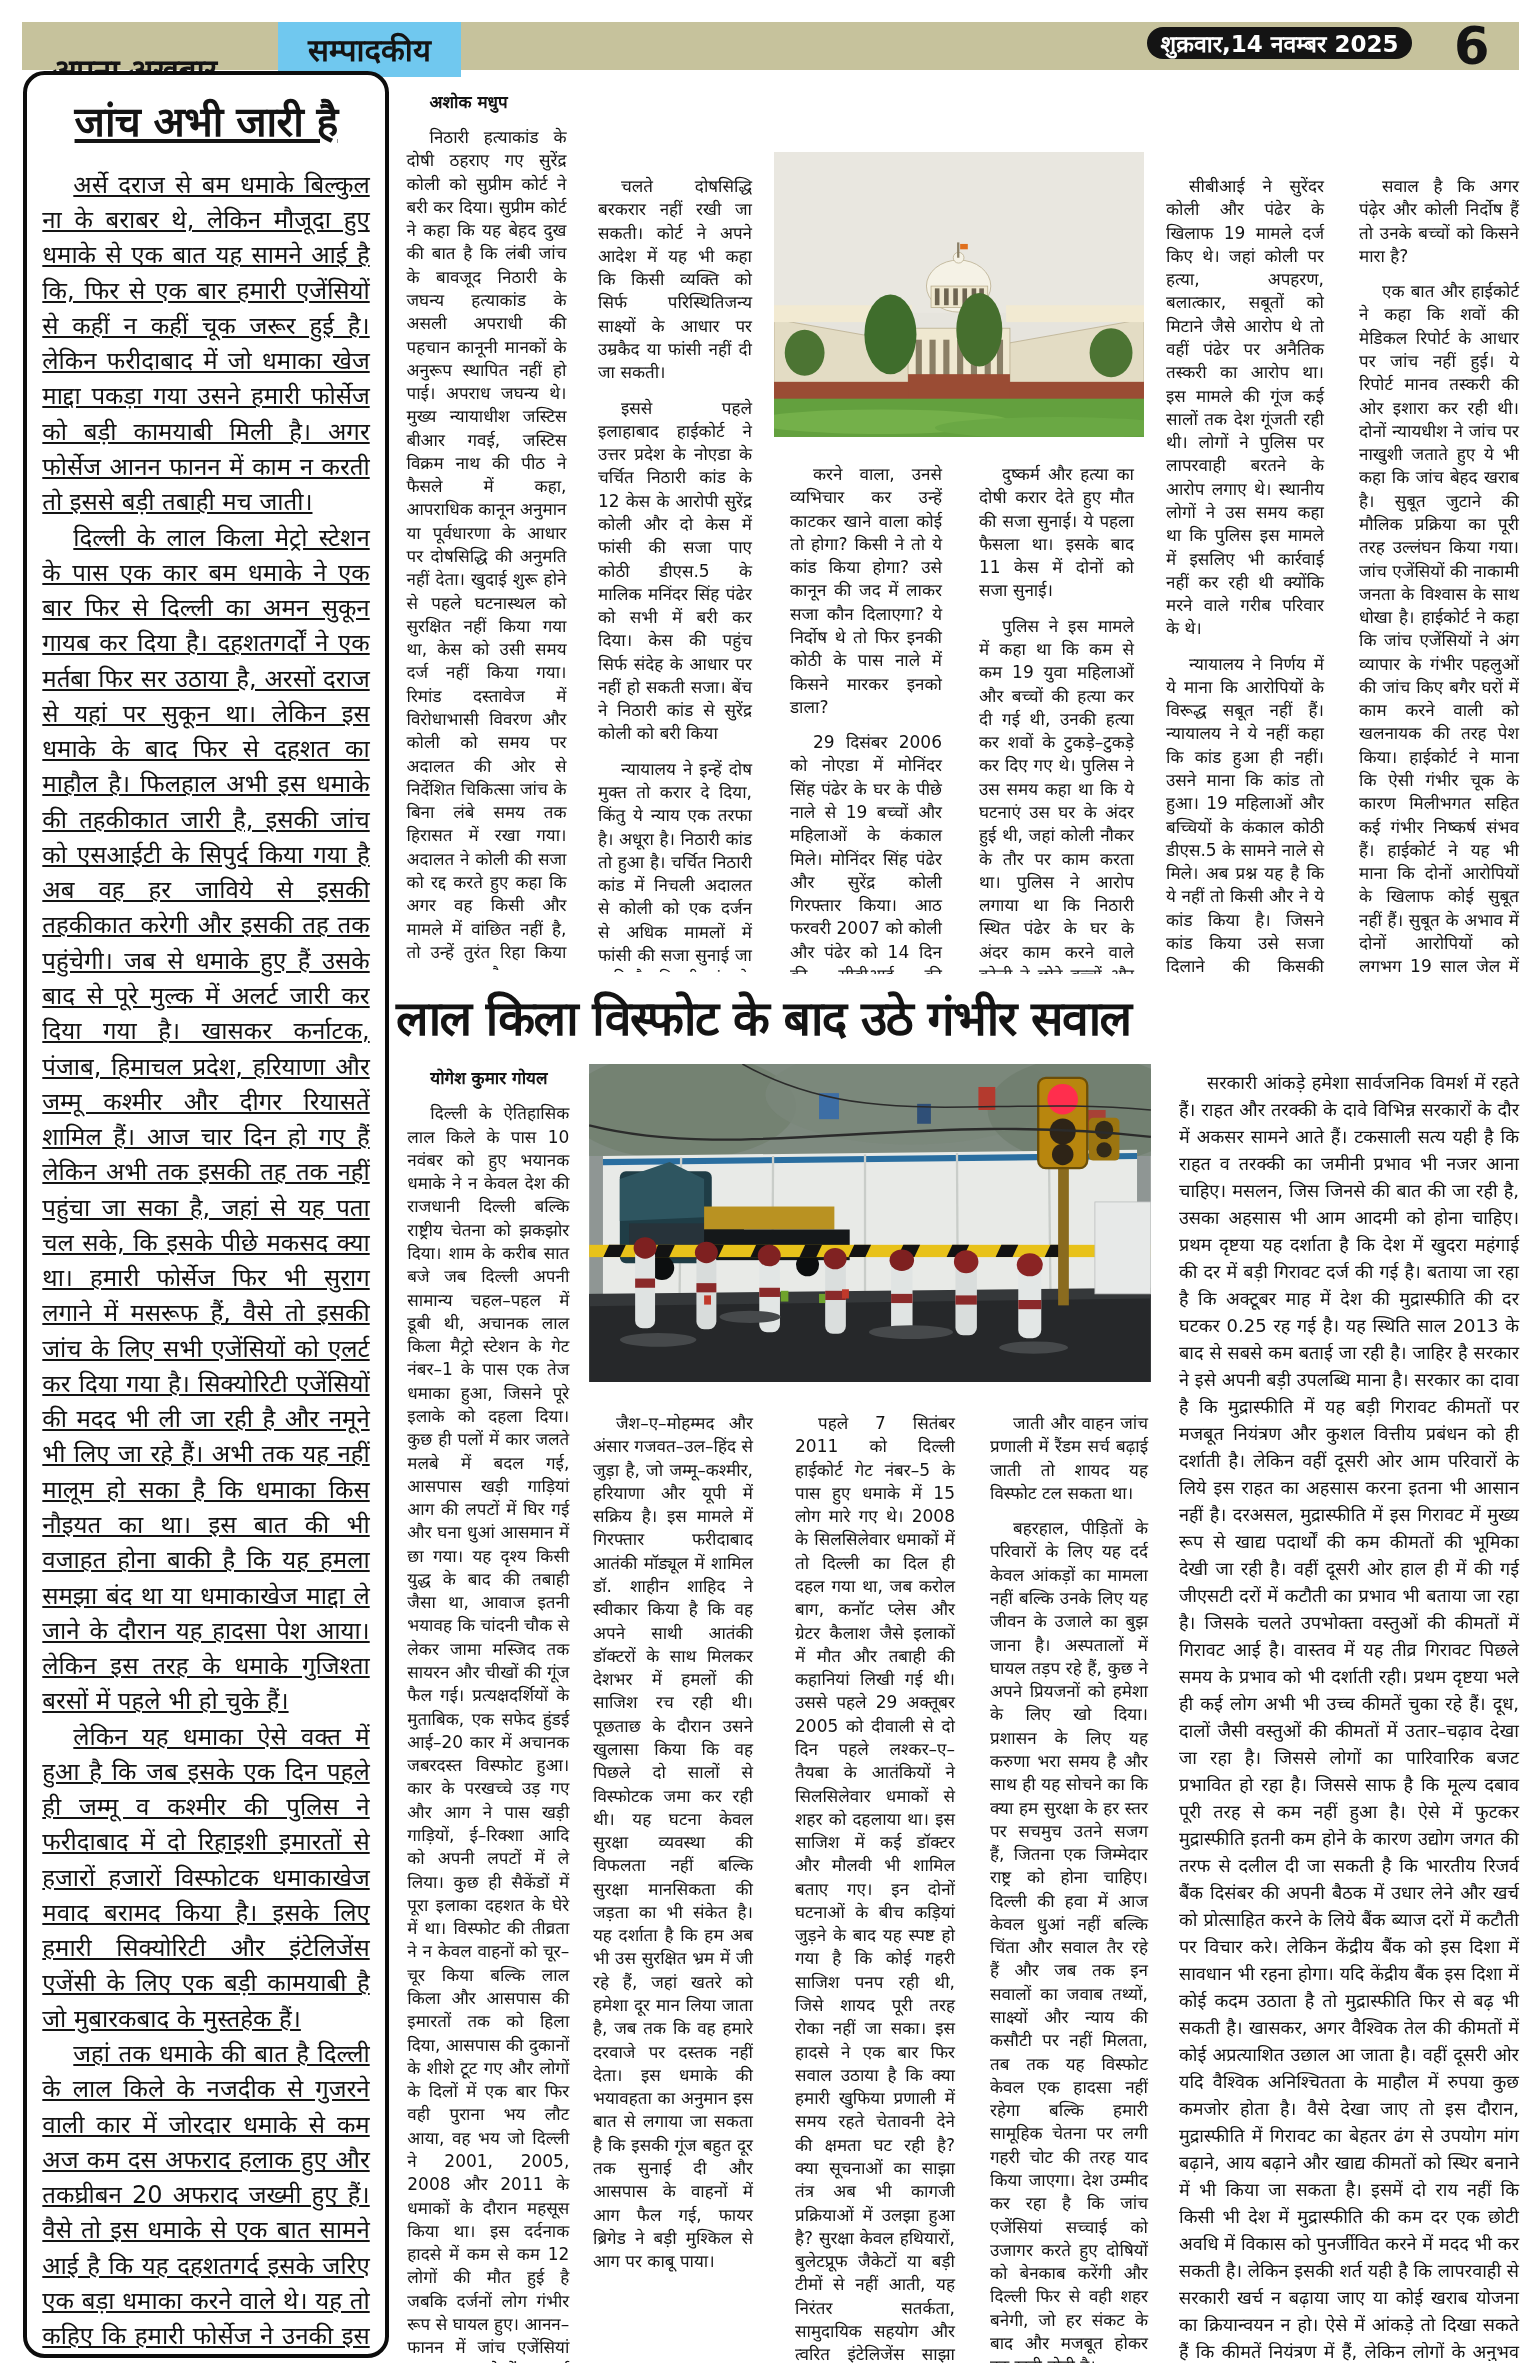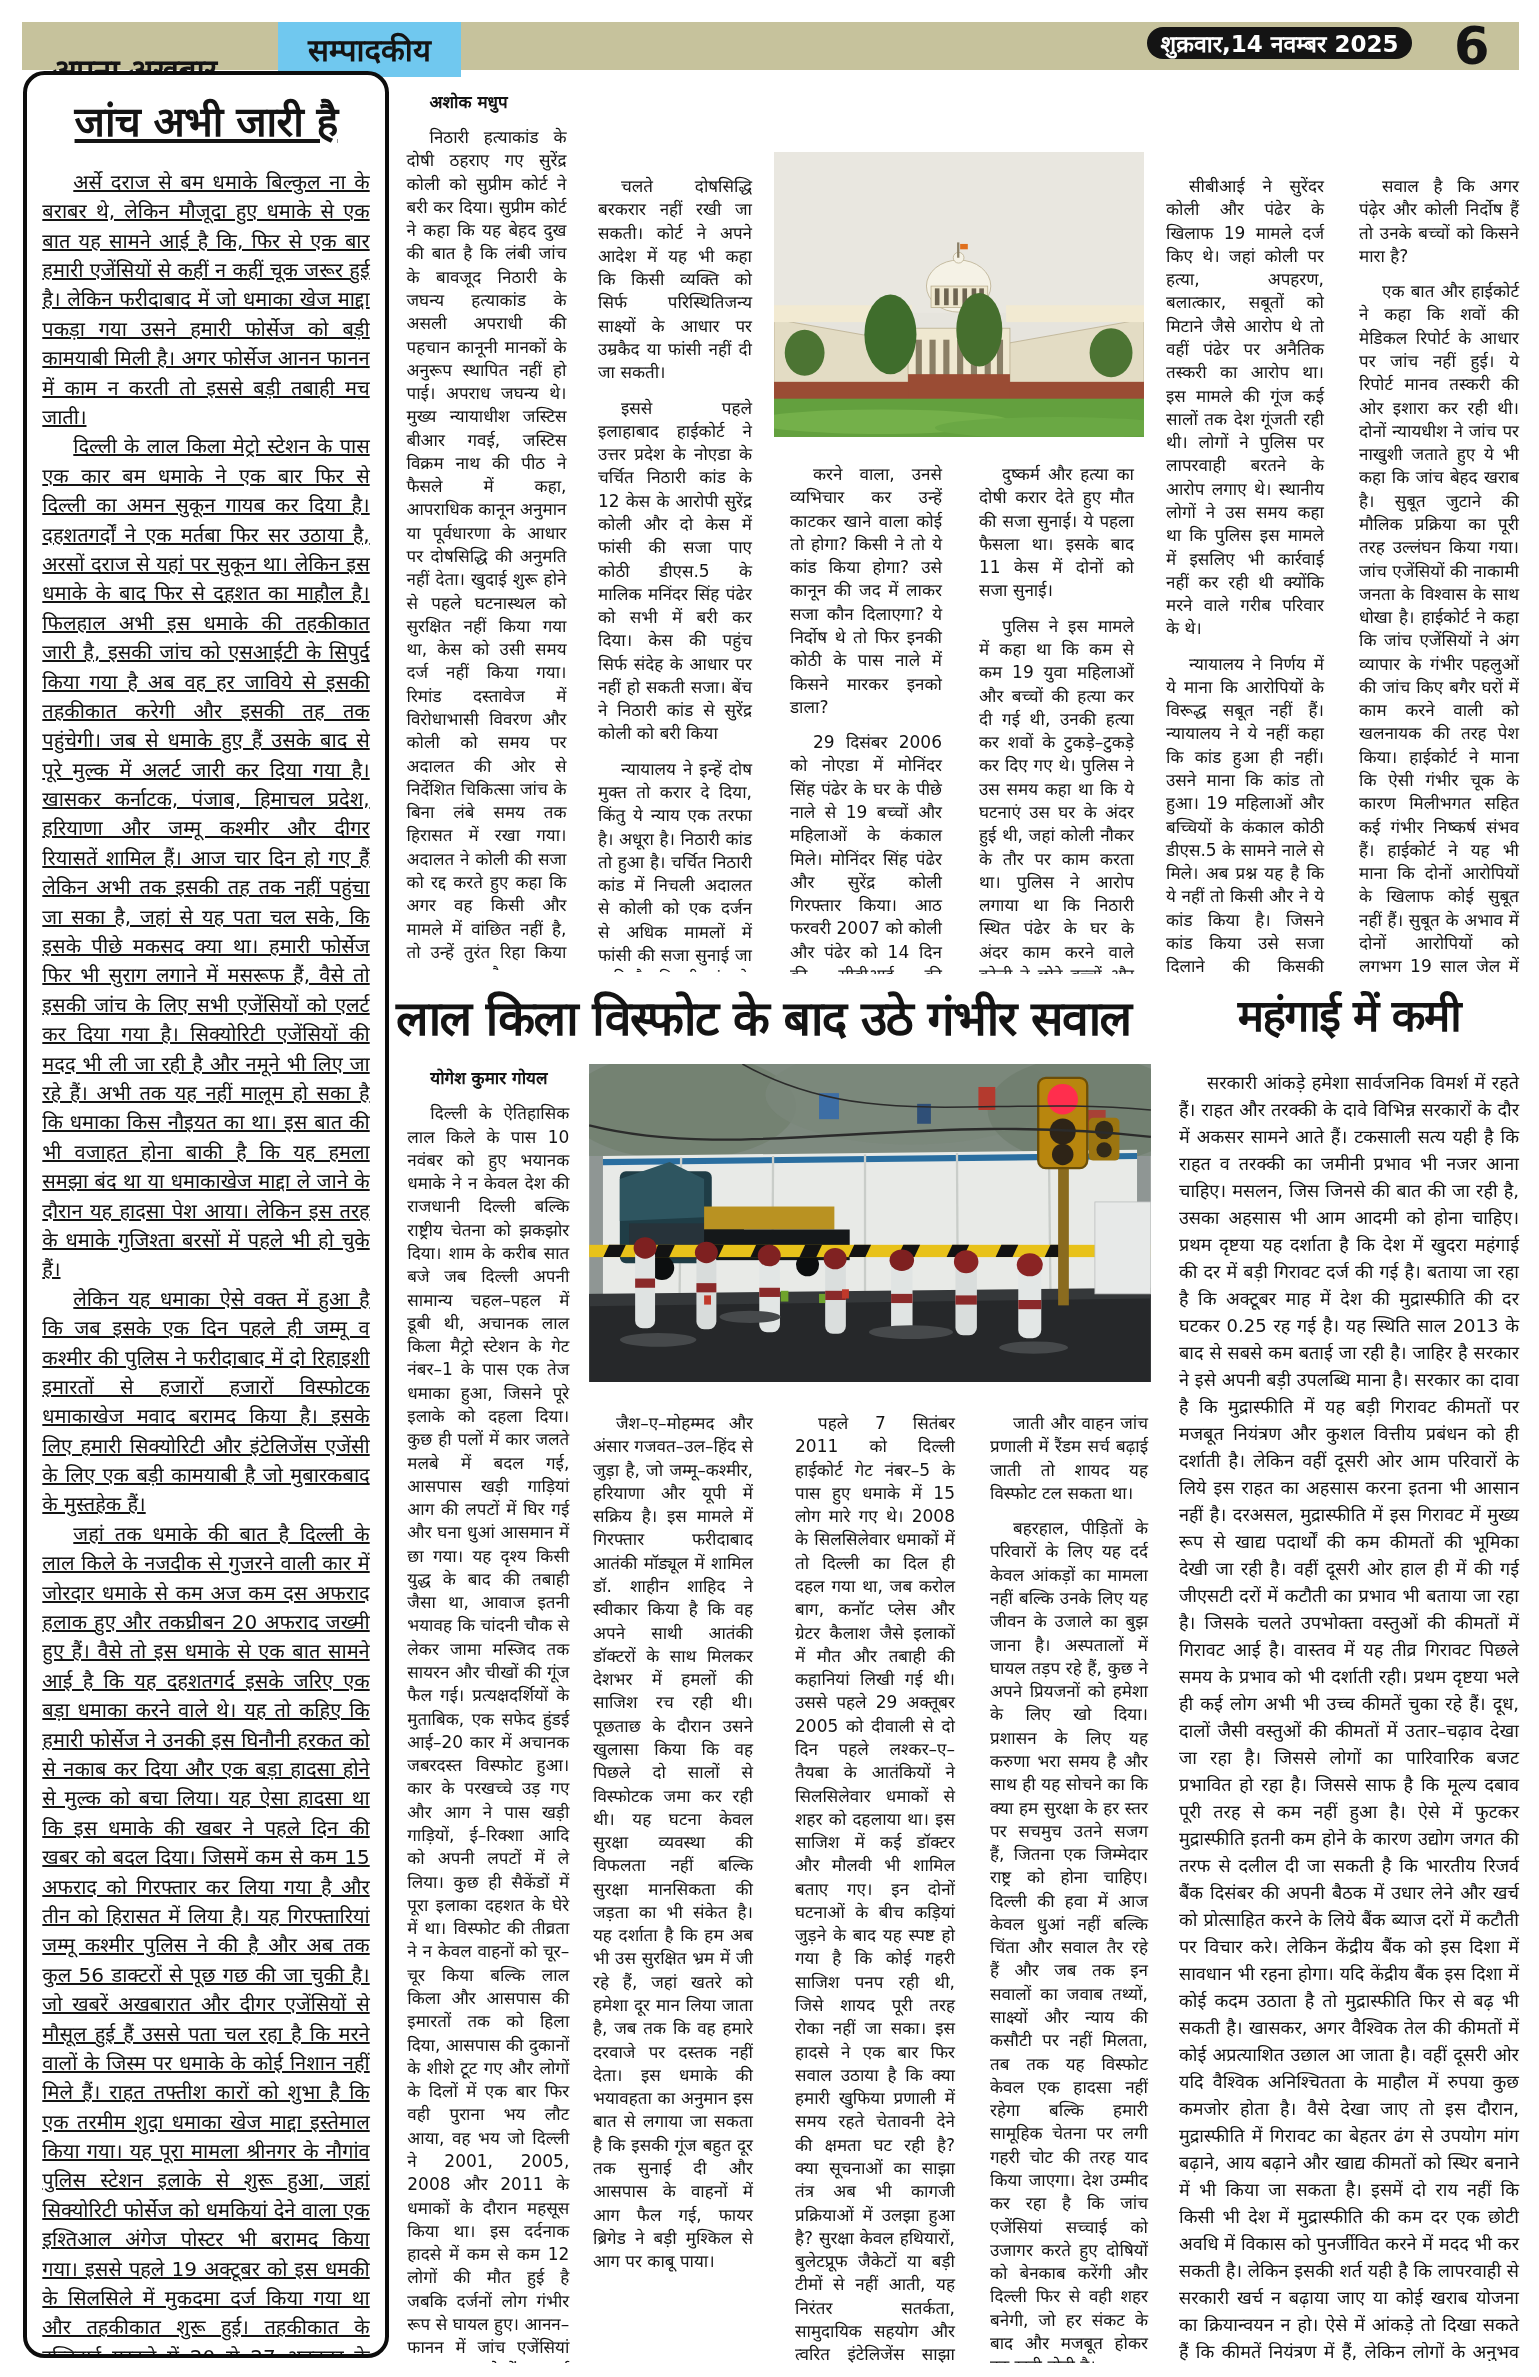--- a/index.html
+++ b/index.html
@@ -7,21 +7,21 @@
   .abs{position:absolute;}
   
   .masthead{left:21.5px;top:21.5px;width:1497px;height:48px;background:#c6c29c;}
   .brand{left:31px;top:26px;font-size:32px;font-weight:bold;letter-spacing:-0.8px;}
   .section-chip{left:278px;top:21.5px;width:183px;height:55px;background:#70c8ef;display:flex;align-items:center;justify-content:center;font-size:31px;font-weight:bold;}
   .date-pill{left:1147px;top:27px;width:265px;height:32px;background:#141414;border-radius:20px;color:#fff;display:flex;align-items:center;justify-content:center;font-size:23px;font-weight:bold;}
   .pageno{left:1454px;top:17px;font-size:51px;font-weight:900;}
   
   .edit-box{left:23px;top:71px;width:366px;height:2287px;border:4.6px solid #0d0d0d;border-radius:21.5px;box-sizing:border-box;padding:12.3px 15.3px 9.2px 15.3px;overflow:hidden;background:#fff;text-decoration:underline;}
   .edit-head{text-align:center;font-size:41px;font-weight:900;letter-spacing:-0.8px;margin:4.6px 0 20px 0;}
-  .edit-body p{margin:0;text-indent:31px;font-size:20px;line-height:1.47;text-align:justify;}
+  .edit-body p{margin:0;text-indent:31px;font-size:24px;line-height:1.47;text-align:justify;}
   
   .headline-xl{font-weight:900;letter-spacing:-1.5px;white-space:nowrap;}
   .byline{font-weight:bold;font-size:17.6px;margin:0 0 1.5px 0;}
   .col{text-align:justify;overflow:hidden;}
   .col p{margin:12px;text-indent:23px;font-size:17px;line-height:1.37;}
   .wide p{font-size:18px;line-height:1.5;text-indent:28px;}
   figure{margin:0;}
   
   .nithari{left:393px;top:71px;width:1138px;height:903px;}
   .lalqila{left:393px;top:984px;width:768px;height:1382px;}
@@ -275,18 +275,17 @@
   <div class="abs col" style="left:390px;top:416px;width:184px;height:963px;">
       <p>पहले 7 सितंबर 2011 को दिल्ली हाईकोर्ट गेट नंबर–5 के पास हुए धमाके में 15 लोग मारे गए थे। 2008 के सिलसिलेवार धमाकों में तो दिल्ली का दिल ही दहल गया था, जब करोल बाग, कनॉट प्लेस और ग्रेटर कैलाश जैसे इलाकों में मौत और तबाही की कहानियां लिखी गई थी। उससे पहले 29 अक्तूबर 2005 को दीवाली से दो दिन पहले लश्कर–ए–तैयबा के आतंकियों ने सिलसिलेवार धमाकों से शहर को दहलाया था। इस साजिश में कई डॉक्टर और मौलवी भी शामिल बताए गए। इन दोनों घटनाओं के बीच कड़ियां जुड़ने के बाद यह स्पष्ट हो गया है कि कोई गहरी साजिश पनप रही थी, जिसे शायद पूरी तरह रोका नहीं जा सका। इस हादसे ने एक बार फिर सवाल उठाया है कि क्या हमारी खुफिया प्रणाली में समय रहते चेतावनी देने की क्षमता घट रही है? क्या सूचनाओं का साझा तंत्र अब भी कागजी प्रक्रियाओं में उलझा हुआ है? सुरक्षा केवल हथियारों, बुलेटप्रूफ जैकेटों या बड़ी टीमों से नहीं आती, यह निरंतर सतर्कता, सामुदायिक सहयोग और त्वरित इंटेलिजेंस साझा करने से बनती है। यदि फरीदाबाद जैसी घटनाओं के बाद तत्काल सतर्कता बढ़ाई</p>
     </div>
   <div class="abs col" style="left:585px;top:416px;width:182px;height:963px;">
       <p>जाती और वाहन जांच प्रणाली में रैंडम सर्च बढ़ाई जाती तो शायद यह विस्फोट टल सकता था।</p>
       <p>बहरहाल, पीड़ितों के परिवारों के लिए यह दर्द केवल आंकड़ों का मामला नहीं बल्कि उनके लिए यह जीवन के उजाले का बुझ जाना है। अस्पतालों में घायल तड़प रहे हैं, कुछ ने अपने प्रियजनों को हमेशा के लिए खो दिया। प्रशासन के लिए यह करुणा भरा समय है और साथ ही यह सोचने का कि क्या हम सुरक्षा के हर स्तर पर सचमुच उतने सजग हैं, जितना एक जिम्मेदार राष्ट्र को होना चाहिए। दिल्ली की हवा में आज केवल धुआं नहीं बल्कि चिंता और सवाल तैर रहे हैं और जब तक इन सवालों का जवाब तथ्यों, साक्ष्यों और न्याय की कसौटी पर नहीं मिलता, तब तक यह विस्फोट केवल एक हादसा नहीं रहेगा बल्कि हमारी सामूहिक चेतना पर लगी गहरी चोट की तरह याद किया जाएगा। देश उम्मीद कर रहा है कि जांच एजेंसियां सच्चाई को उजागर करते हुए दोषियों को बेनकाब करेंगी और दिल्ली फिर से वही शहर बनेगी, जो हर संकट के बाद और मजबूत होकर उठ खड़ी होती है।</p>
     </div>
 </div>
 
 <div class="abs mehngai">
-  <div class="headline-xl" style="font-size:44px;text-align:center;height:63px;">महंगाई में कमी</div>
   <div class="abs col wide" style="left:0;top:73px;width:364px;height:1304px;">
       <p>सरकारी आंकड़े हमेशा सार्वजनिक विमर्श में रहते हैं। राहत और तरक्की के दावे विभिन्न सरकारों के दौर में अकसर सामने आते हैं। टकसाली सत्य यही है कि राहत व तरक्की का जमीनी प्रभाव भी नजर आना चाहिए। मसलन, जिस जिनसे की बात की जा रही है, उसका अहसास भी आम आदमी को होना चाहिए। प्रथम दृष्टया यह दर्शाता है कि देश में खुदरा महंगाई की दर में बड़ी गिरावट दर्ज की गई है। बताया जा रहा है कि अक्टूबर माह में देश की मुद्रास्फीति की दर घटकर 0.25 रह गई है। यह स्थिति साल 2013 के बाद से सबसे कम बताई जा रही है। जाहिर है सरकार ने इसे अपनी बड़ी उपलब्धि माना है। सरकार का दावा है कि मुद्रास्फीति में यह बड़ी गिरावट कीमतों पर मजबूत नियंत्रण और कुशल वित्तीय प्रबंधन को ही दर्शाती है। लेकिन वहीं दूसरी ओर आम परिवारों के लिये इस राहत का अहसास करना इतना भी आसान नहीं है। दरअसल, मुद्रास्फीति में इस गिरावट में मुख्य रूप से खाद्य पदार्थों की कम कीमतों की भूमिका देखी जा रही है। वहीं दूसरी ओर हाल ही में की गई जीएसटी दरों में कटौती का प्रभाव भी बताया जा रहा है। जिसके चलते उपभोक्ता वस्तुओं की कीमतों में गिरावट आई है। वास्तव में यह तीव्र गिरावट पिछले समय के प्रभाव को भी दर्शाती रही। प्रथम दृष्टया भले ही कई लोग अभी भी उच्च कीमतें चुका रहे हैं। दूध, दालों जैसी वस्तुओं की कीमतों में उतार–चढ़ाव देखा जा रहा है। जिससे लोगों का पारिवारिक बजट प्रभावित हो रहा है। जिससे साफ है कि मूल्य दबाव पूरी तरह से कम नहीं हुआ है। ऐसे में फुटकर मुद्रास्फीति इतनी कम होने के कारण उद्योग जगत की तरफ से दलील दी जा सकती है कि भारतीय रिजर्व बैंक दिसंबर की अपनी बैठक में उधार लेने और खर्च को प्रोत्साहित करने के लिये बैंक ब्याज दरों में कटौती पर विचार करे। लेकिन केंद्रीय बैंक को इस दिशा में सावधान भी रहना होगा। यदि केंद्रीय बैंक इस दिशा में कोई कदम उठाता है तो मुद्रास्फीति फिर से बढ़ भी सकती है। खासकर, अगर वैश्विक तेल की कीमतों में कोई अप्रत्याशित उछाल आ जाता है। वहीं दूसरी ओर यदि वैश्विक अनिश्चितता के माहौल में रुपया कुछ कमजोर होता है। वैसे देखा जाए तो इस दौरान, मुद्रास्फीति में गिरावट का बेहतर ढंग से उपयोग मांग बढ़ाने, आय बढ़ाने और खाद्य कीमतों को स्थिर बनाने में भी किया जा सकता है। इसमें दो राय नहीं कि किसी भी देश में मुद्रास्फीति की कम दर एक छोटी अवधि में विकास को पुनर्जीवित करने में मदद भी कर सकती है। लेकिन इसकी शर्त यही है कि लापरवाही से सरकारी खर्च न बढ़ाया जाए या कोई खराब योजना का क्रियान्वयन न हो। ऐसे में आंकड़े तो दिखा सकते हैं कि कीमतें नियंत्रण में हैं, लेकिन लोगों के अनुभव कुछ और ही कहानी बयां कर सकते हैं। देश में सच्ची प्रगति तभी मानी जा सकती है, जब राहत हर घर तक पहुंचेगी। लेकिन जरूरत इस बात की है कि राहत सिर्फ सरकारी आकंड़ों में ही नजर न आए। यह भी हकीकत है कि कीमतों का संतुलन मांग व आपूर्ति के संतुलन पर निर्भर करता है। जिसकी ओर भी सत्ताधीशों को ध्यान देने की जरूरत होती है। निस्संदेह, ऐसे में खुदरा महंगाई में गिरावट सुखद ही है, लेकिन जरूरत इस बात की भी कि यह राहत आम आदमी को भी महसूस होनी चाहिए।</p>
     </div>
 </div>
 
 
 </body></html>

